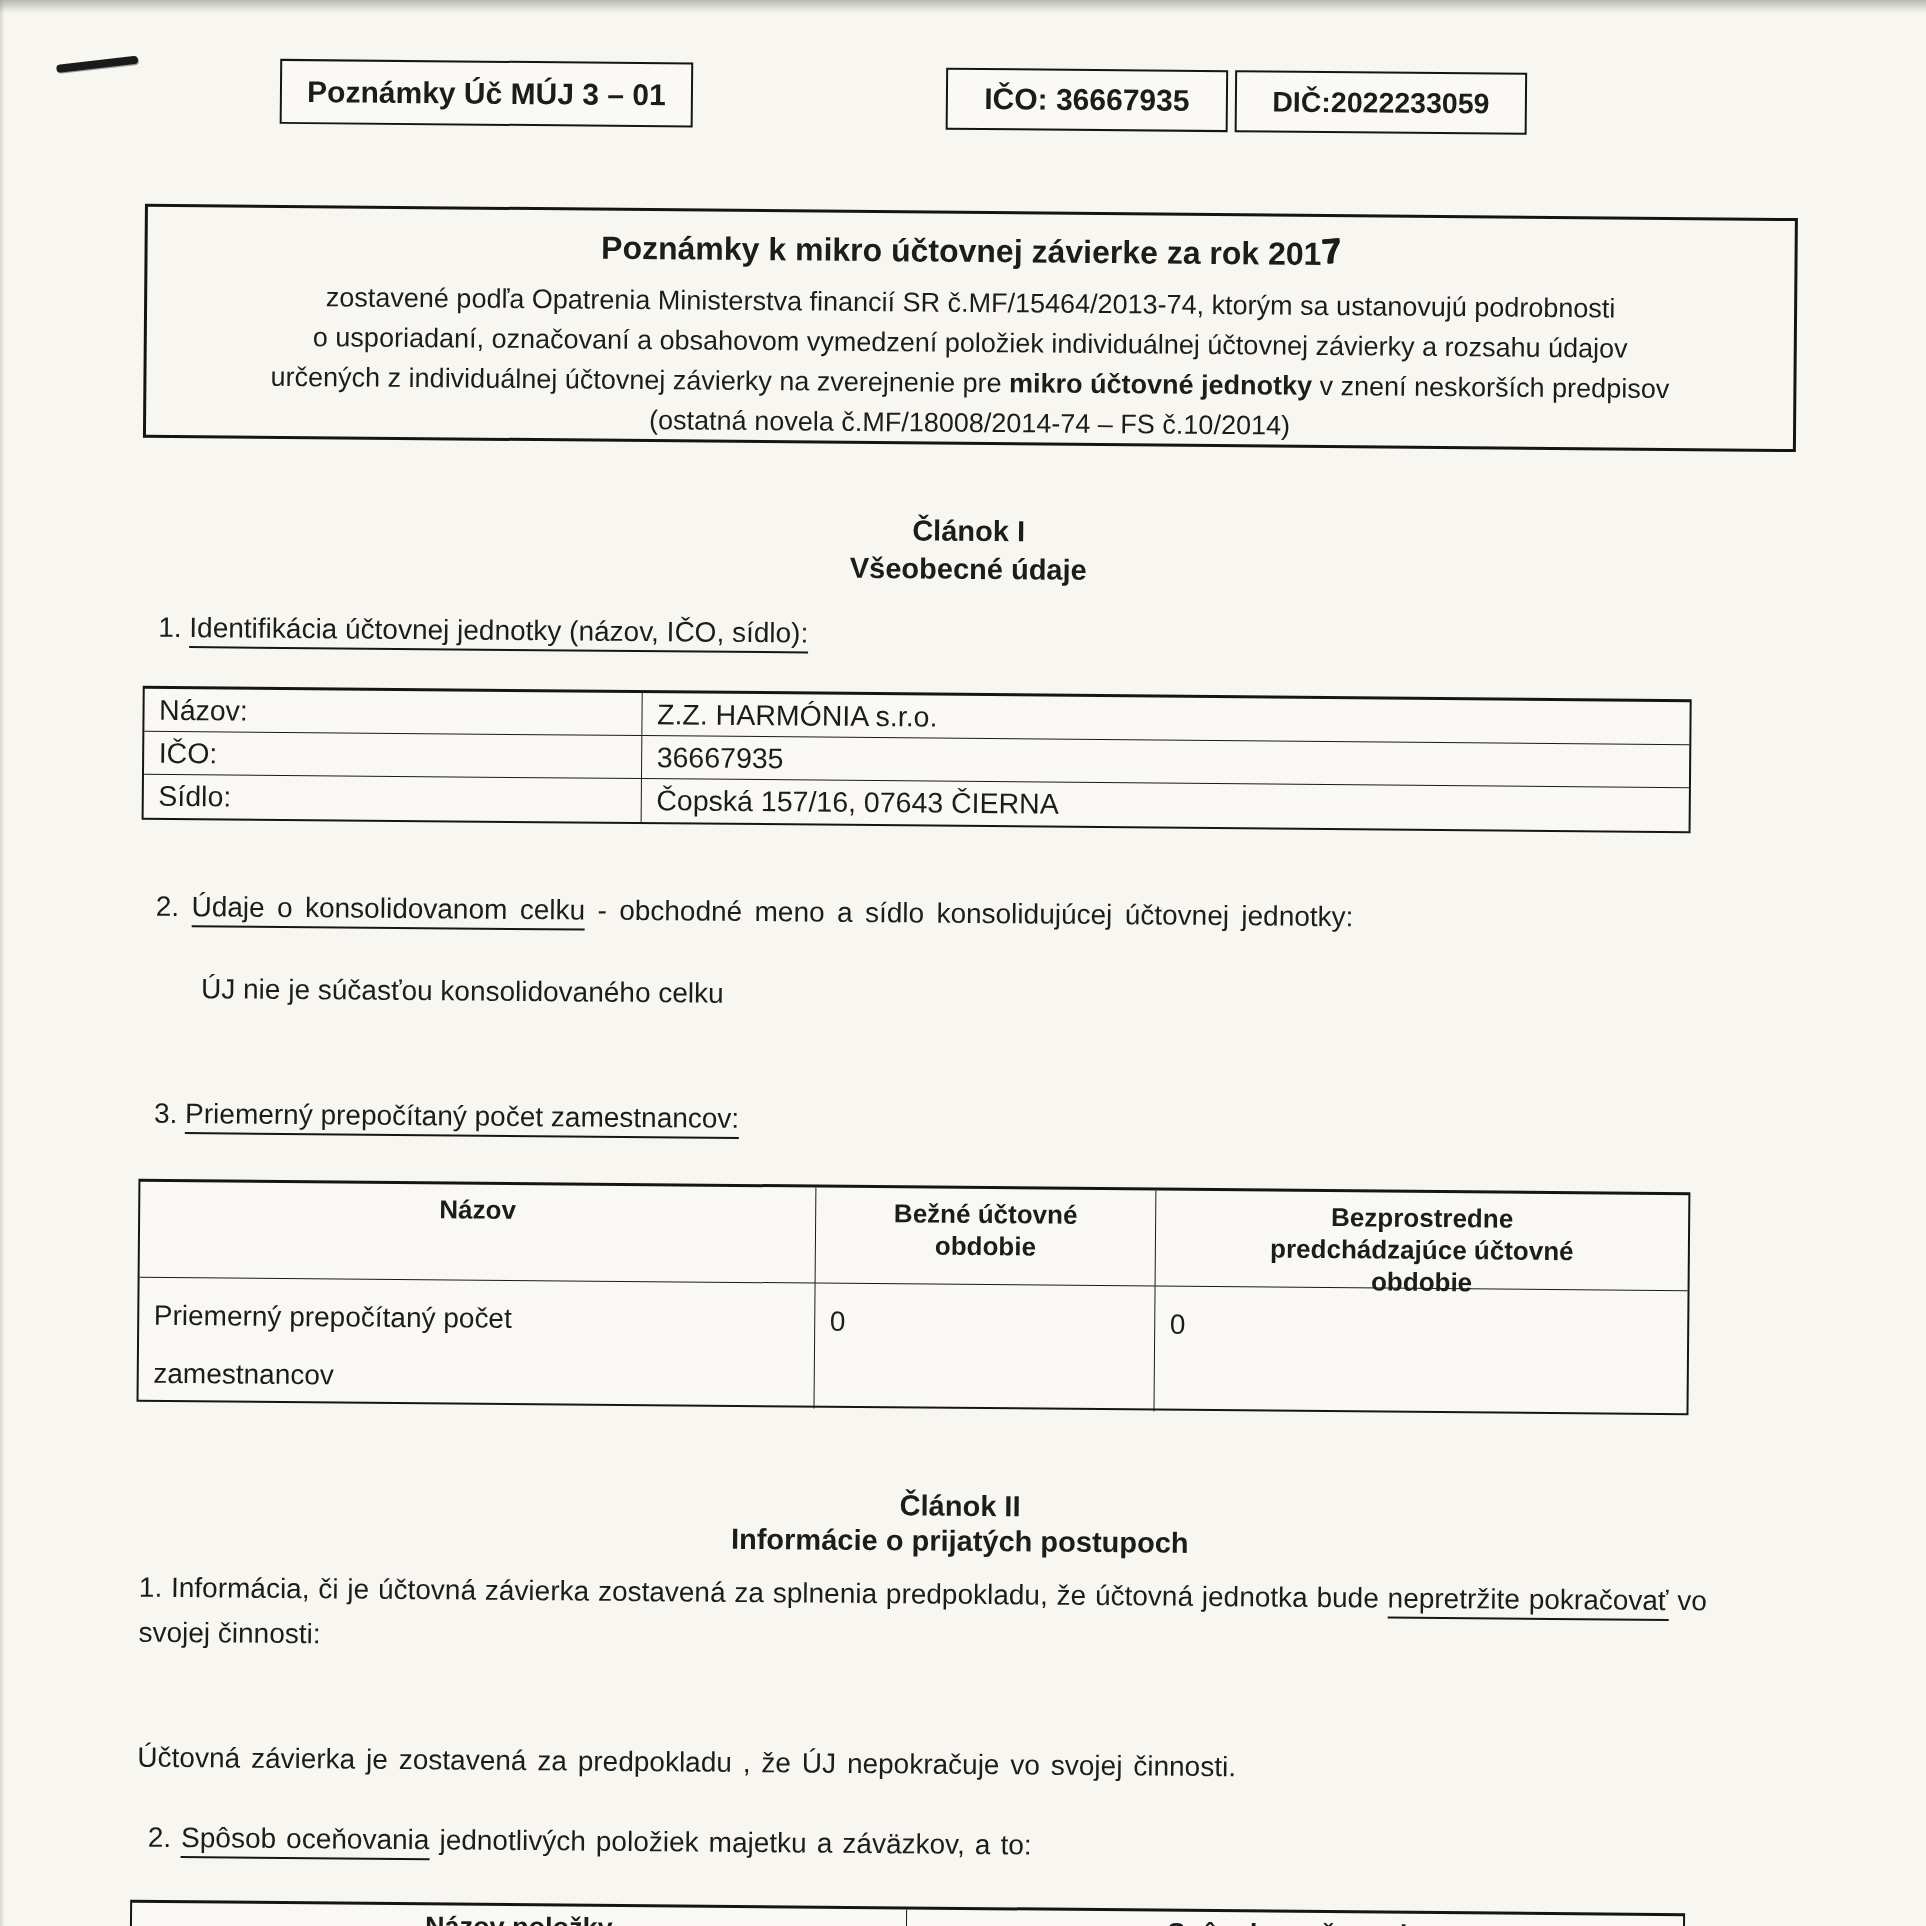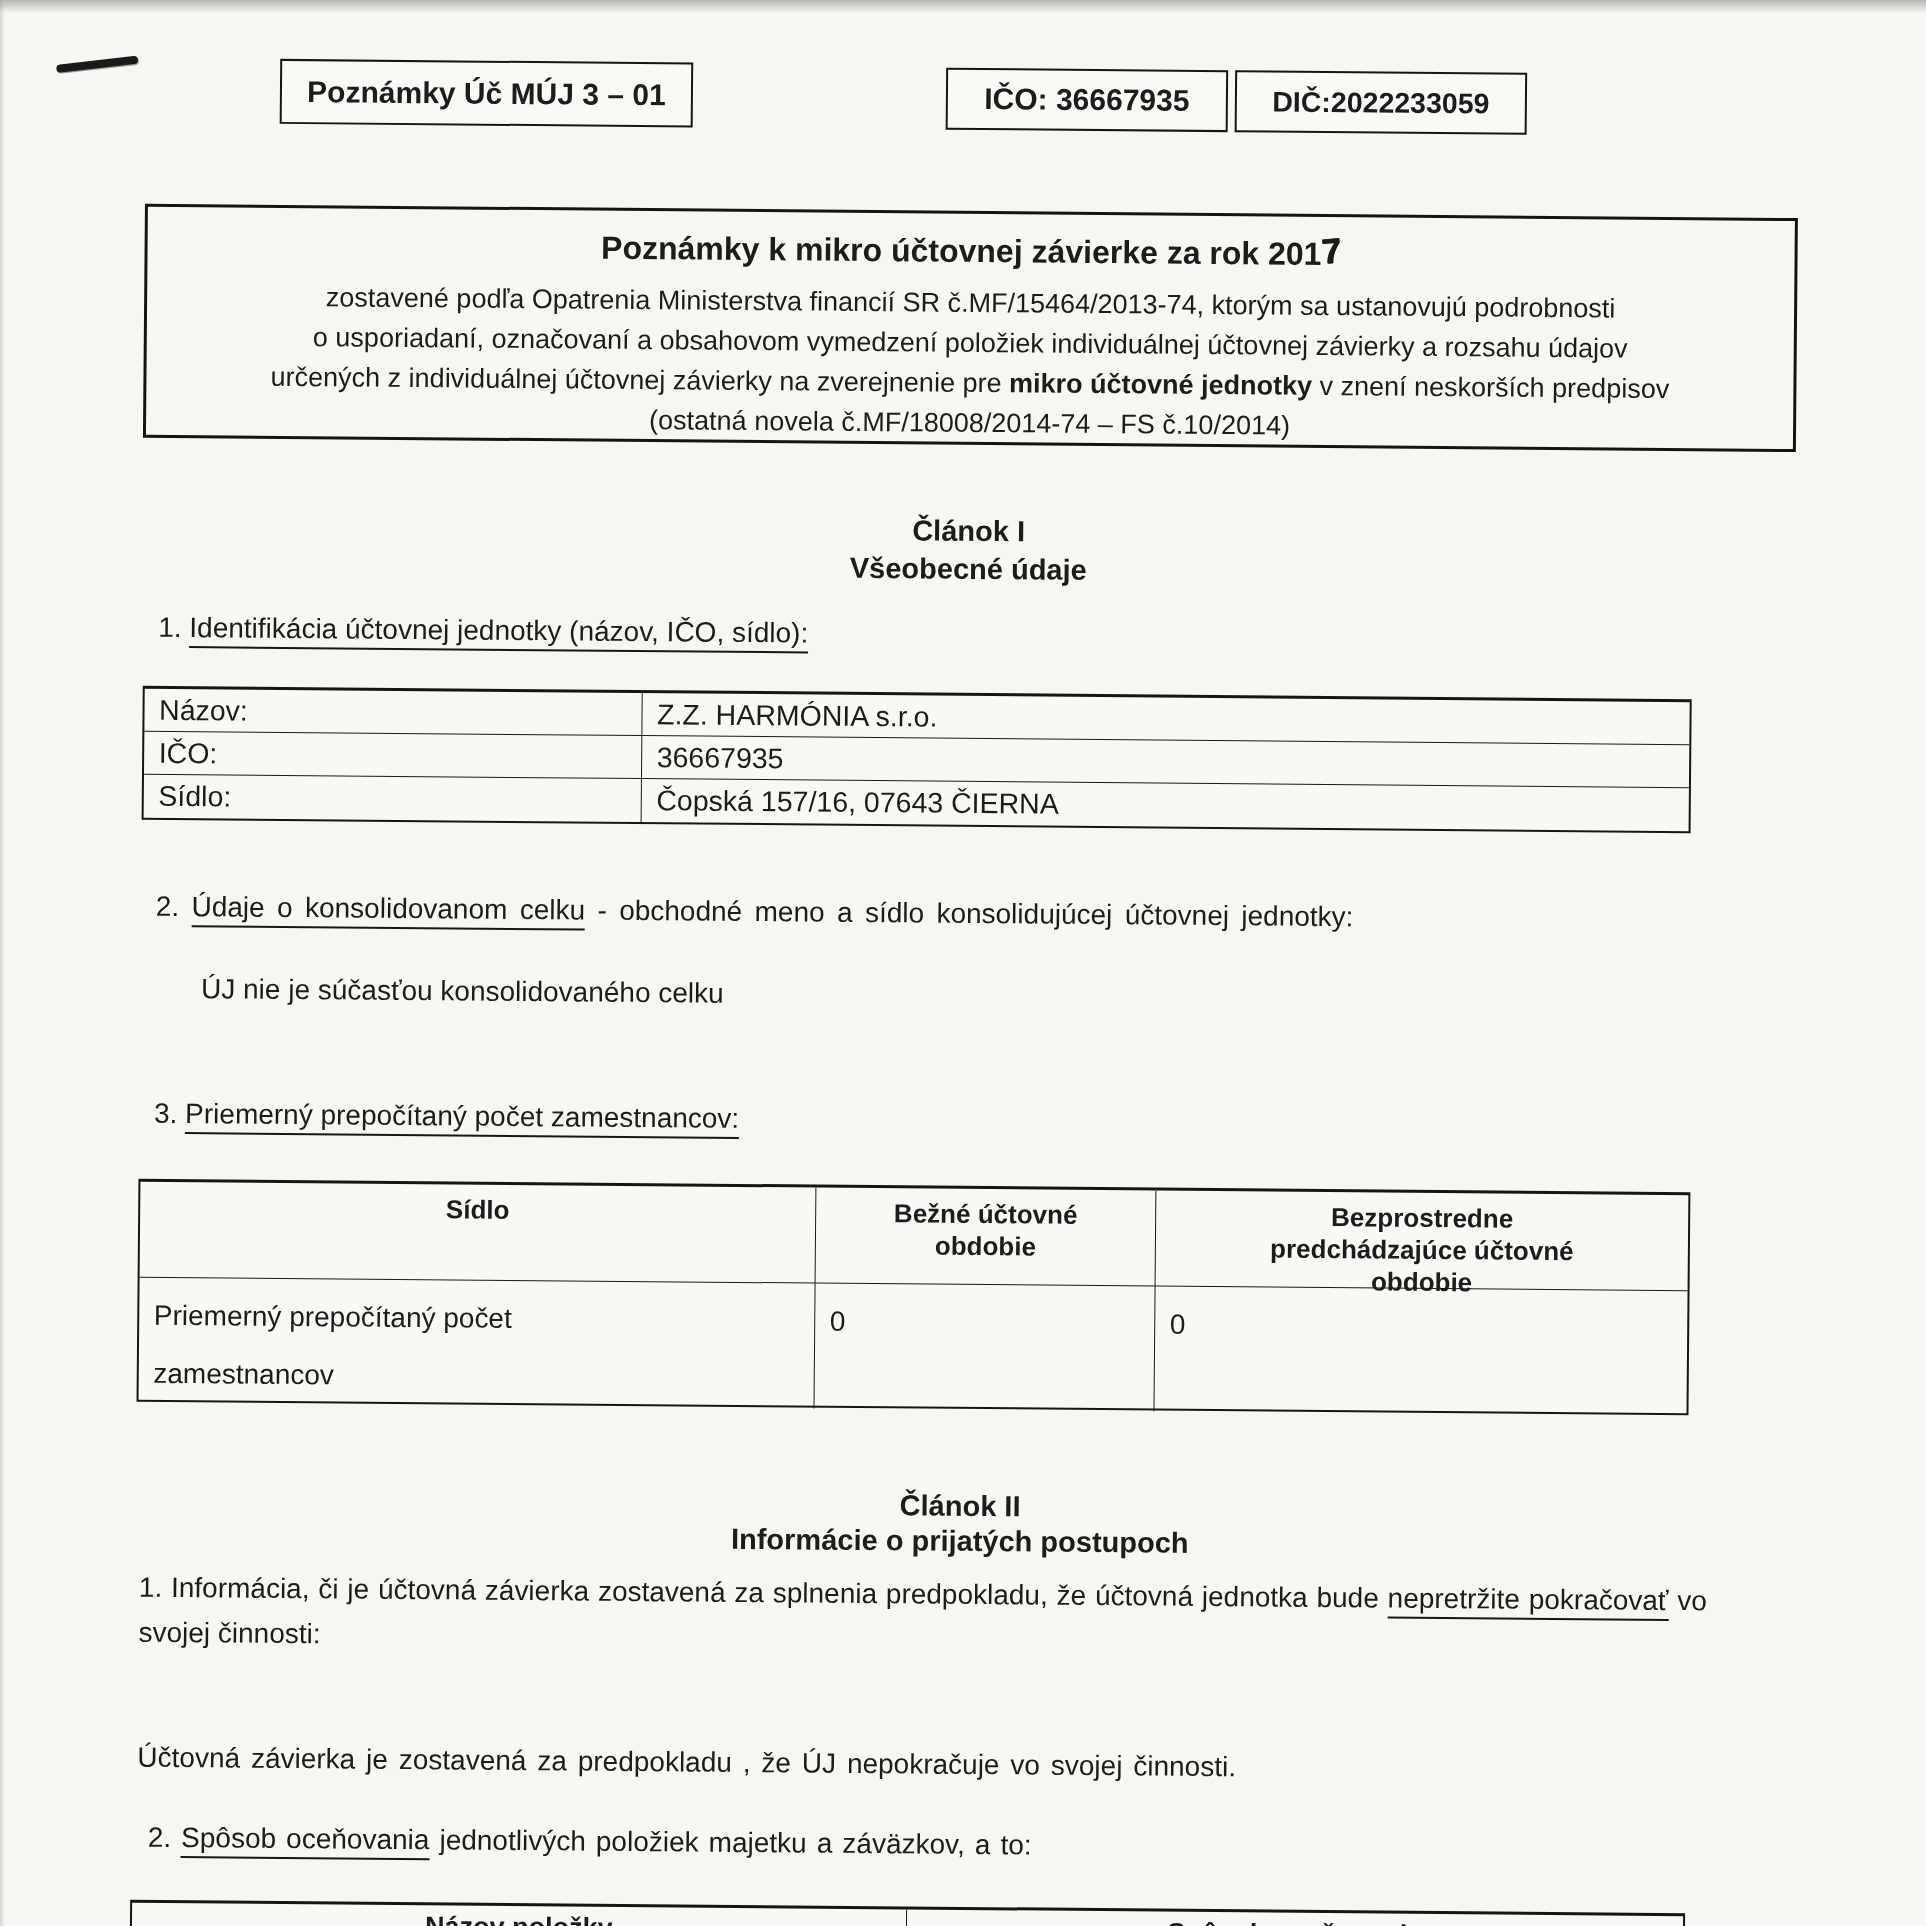--- a/index.html
+++ b/index.html
@@ -134,21 +134,21 @@
   </div>
 
   <div class="item-line" id="a1-item2-answer">ÚJ nie je súčasťou konsolidovaného celku</div>
 
   <div class="item-line" id="a1-item3">
     <span>3. </span><span class="u">Priemerný prepočítaný počet zamestnancov:</span>
   </div>
 
   <div class="tbl" id="emp-table">
     <div class="hc rule-b rule-r">
-        <span class="hspan">Sídlo</span>
+        <span class="hspan">Názov</span>
       </div>
     <div class="hc rule-b rule-r">
         <span class="hspan w-narrow">Bežné účtovné obdobie</span>
       </div>
     <div class="hc rule-b">
         <span class="hspan w-mid">Bezprostredne predchádzajúce účtovné obdobie</span>
       </div>
     <div class="dc rule-r">
         <span class="cspan">Priemerný prepočítaný počet zamestnancov</span>
       </div>

